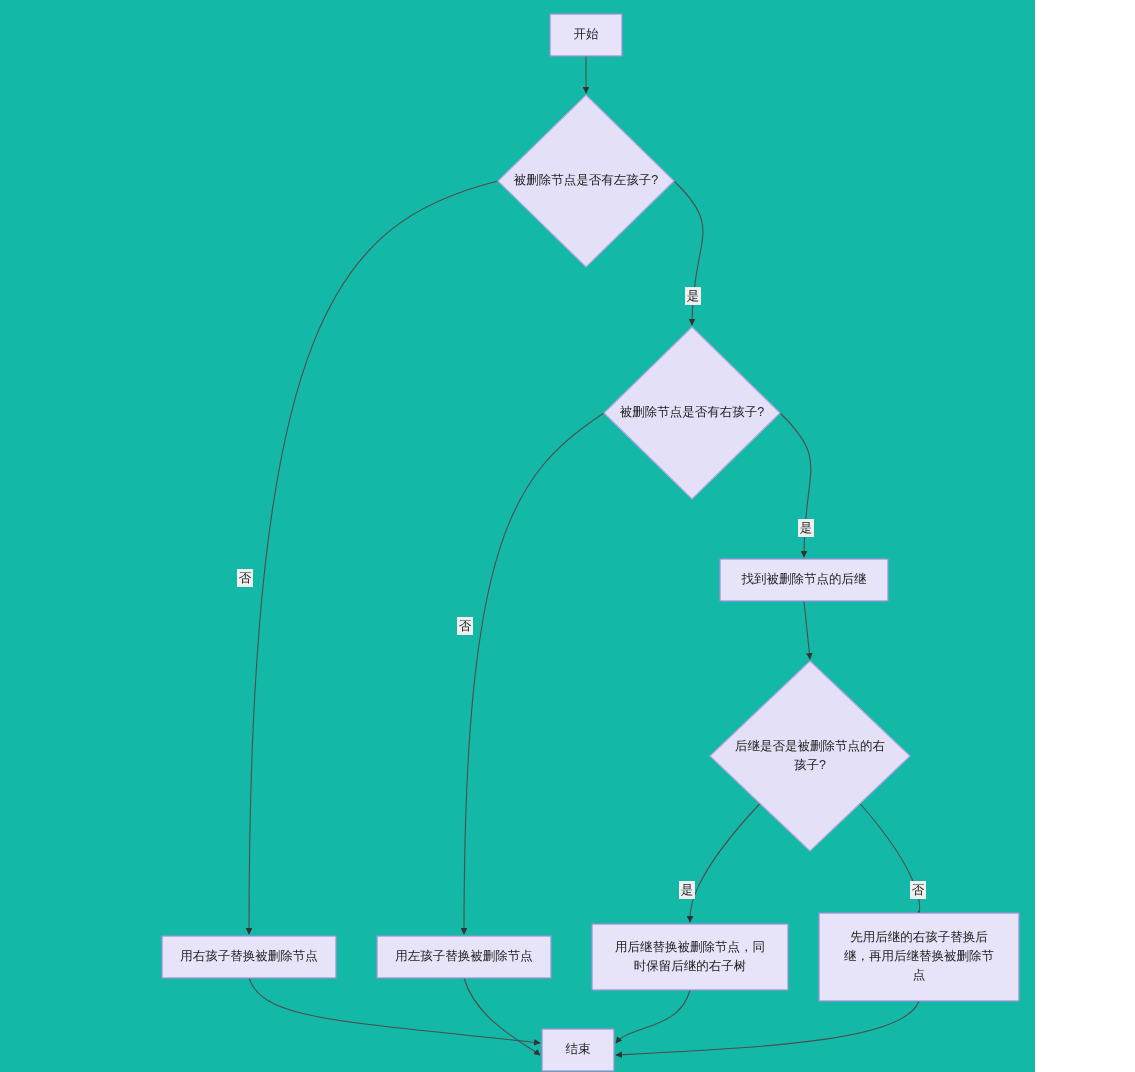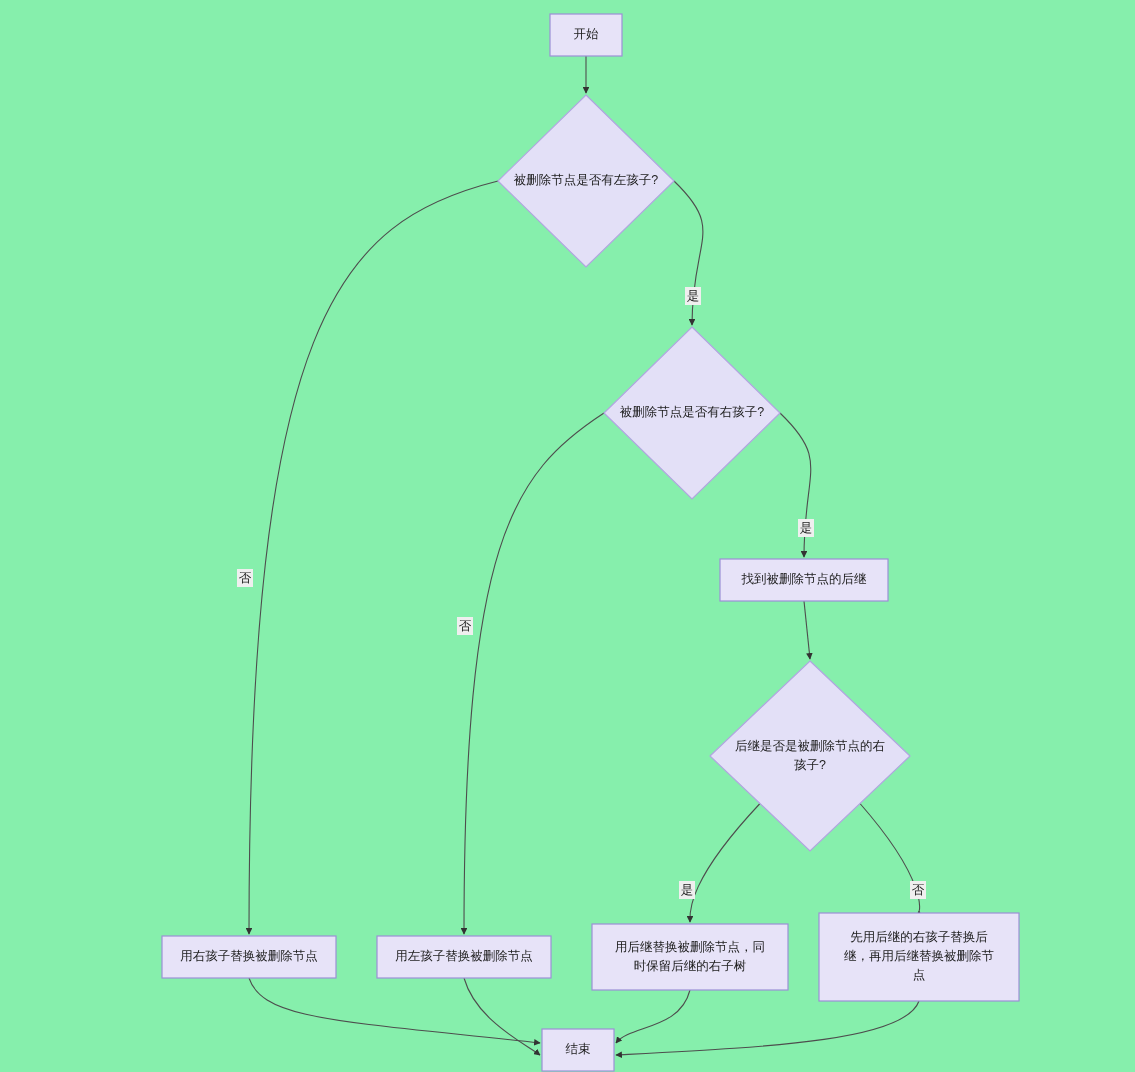--- a/index.html
+++ b/index.html
@@ -5,23 +5,23 @@
   html, body {
     margin: 0;
     padding: 0;
     background: #ffffff;
   }
   body {
     font-family: "Liberation Sans", "DejaVu Sans", sans-serif;
   }
   #canvas {
     position: relative;
-    width: 1135px;
+    width: 1035px;
     height: 1072px;
-    background: #86efac;
+    background: #14b8a6;
     overflow: hidden;
   }
   svg.flow-svg {
     position: absolute;
     left: 0;
     top: 0;
     width: 1135px;
     height: 1072px;
   }
   .node-rect {

